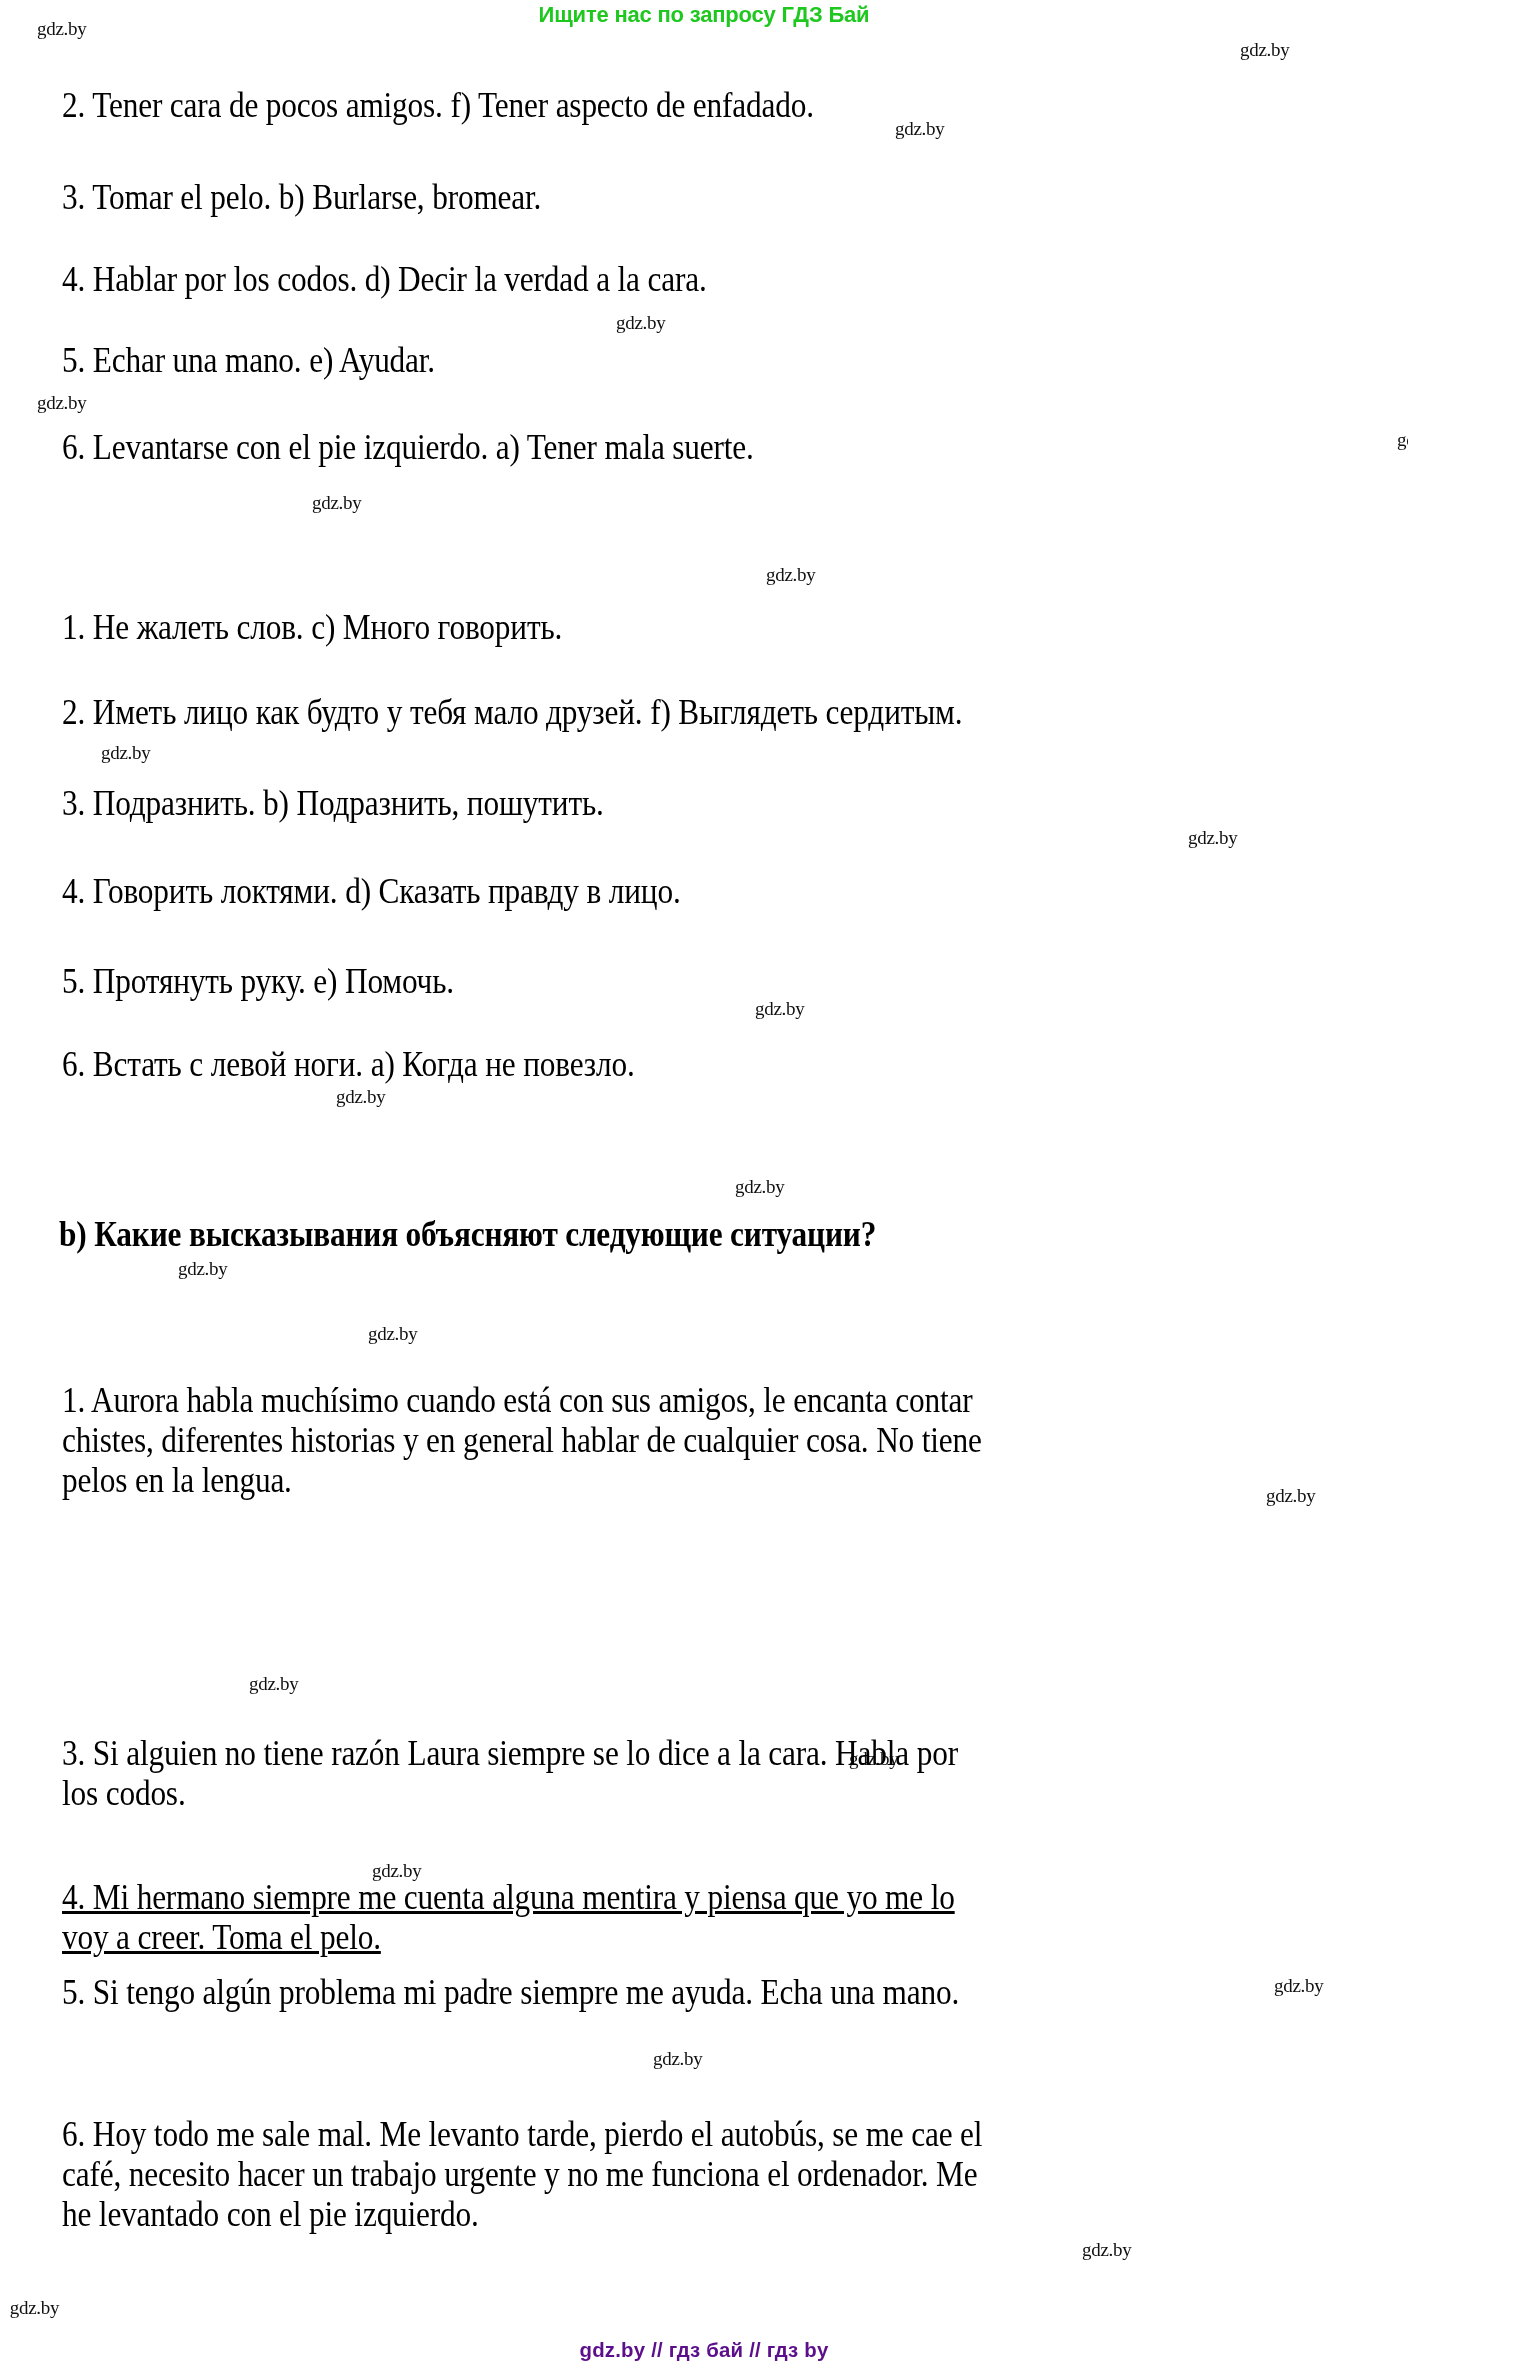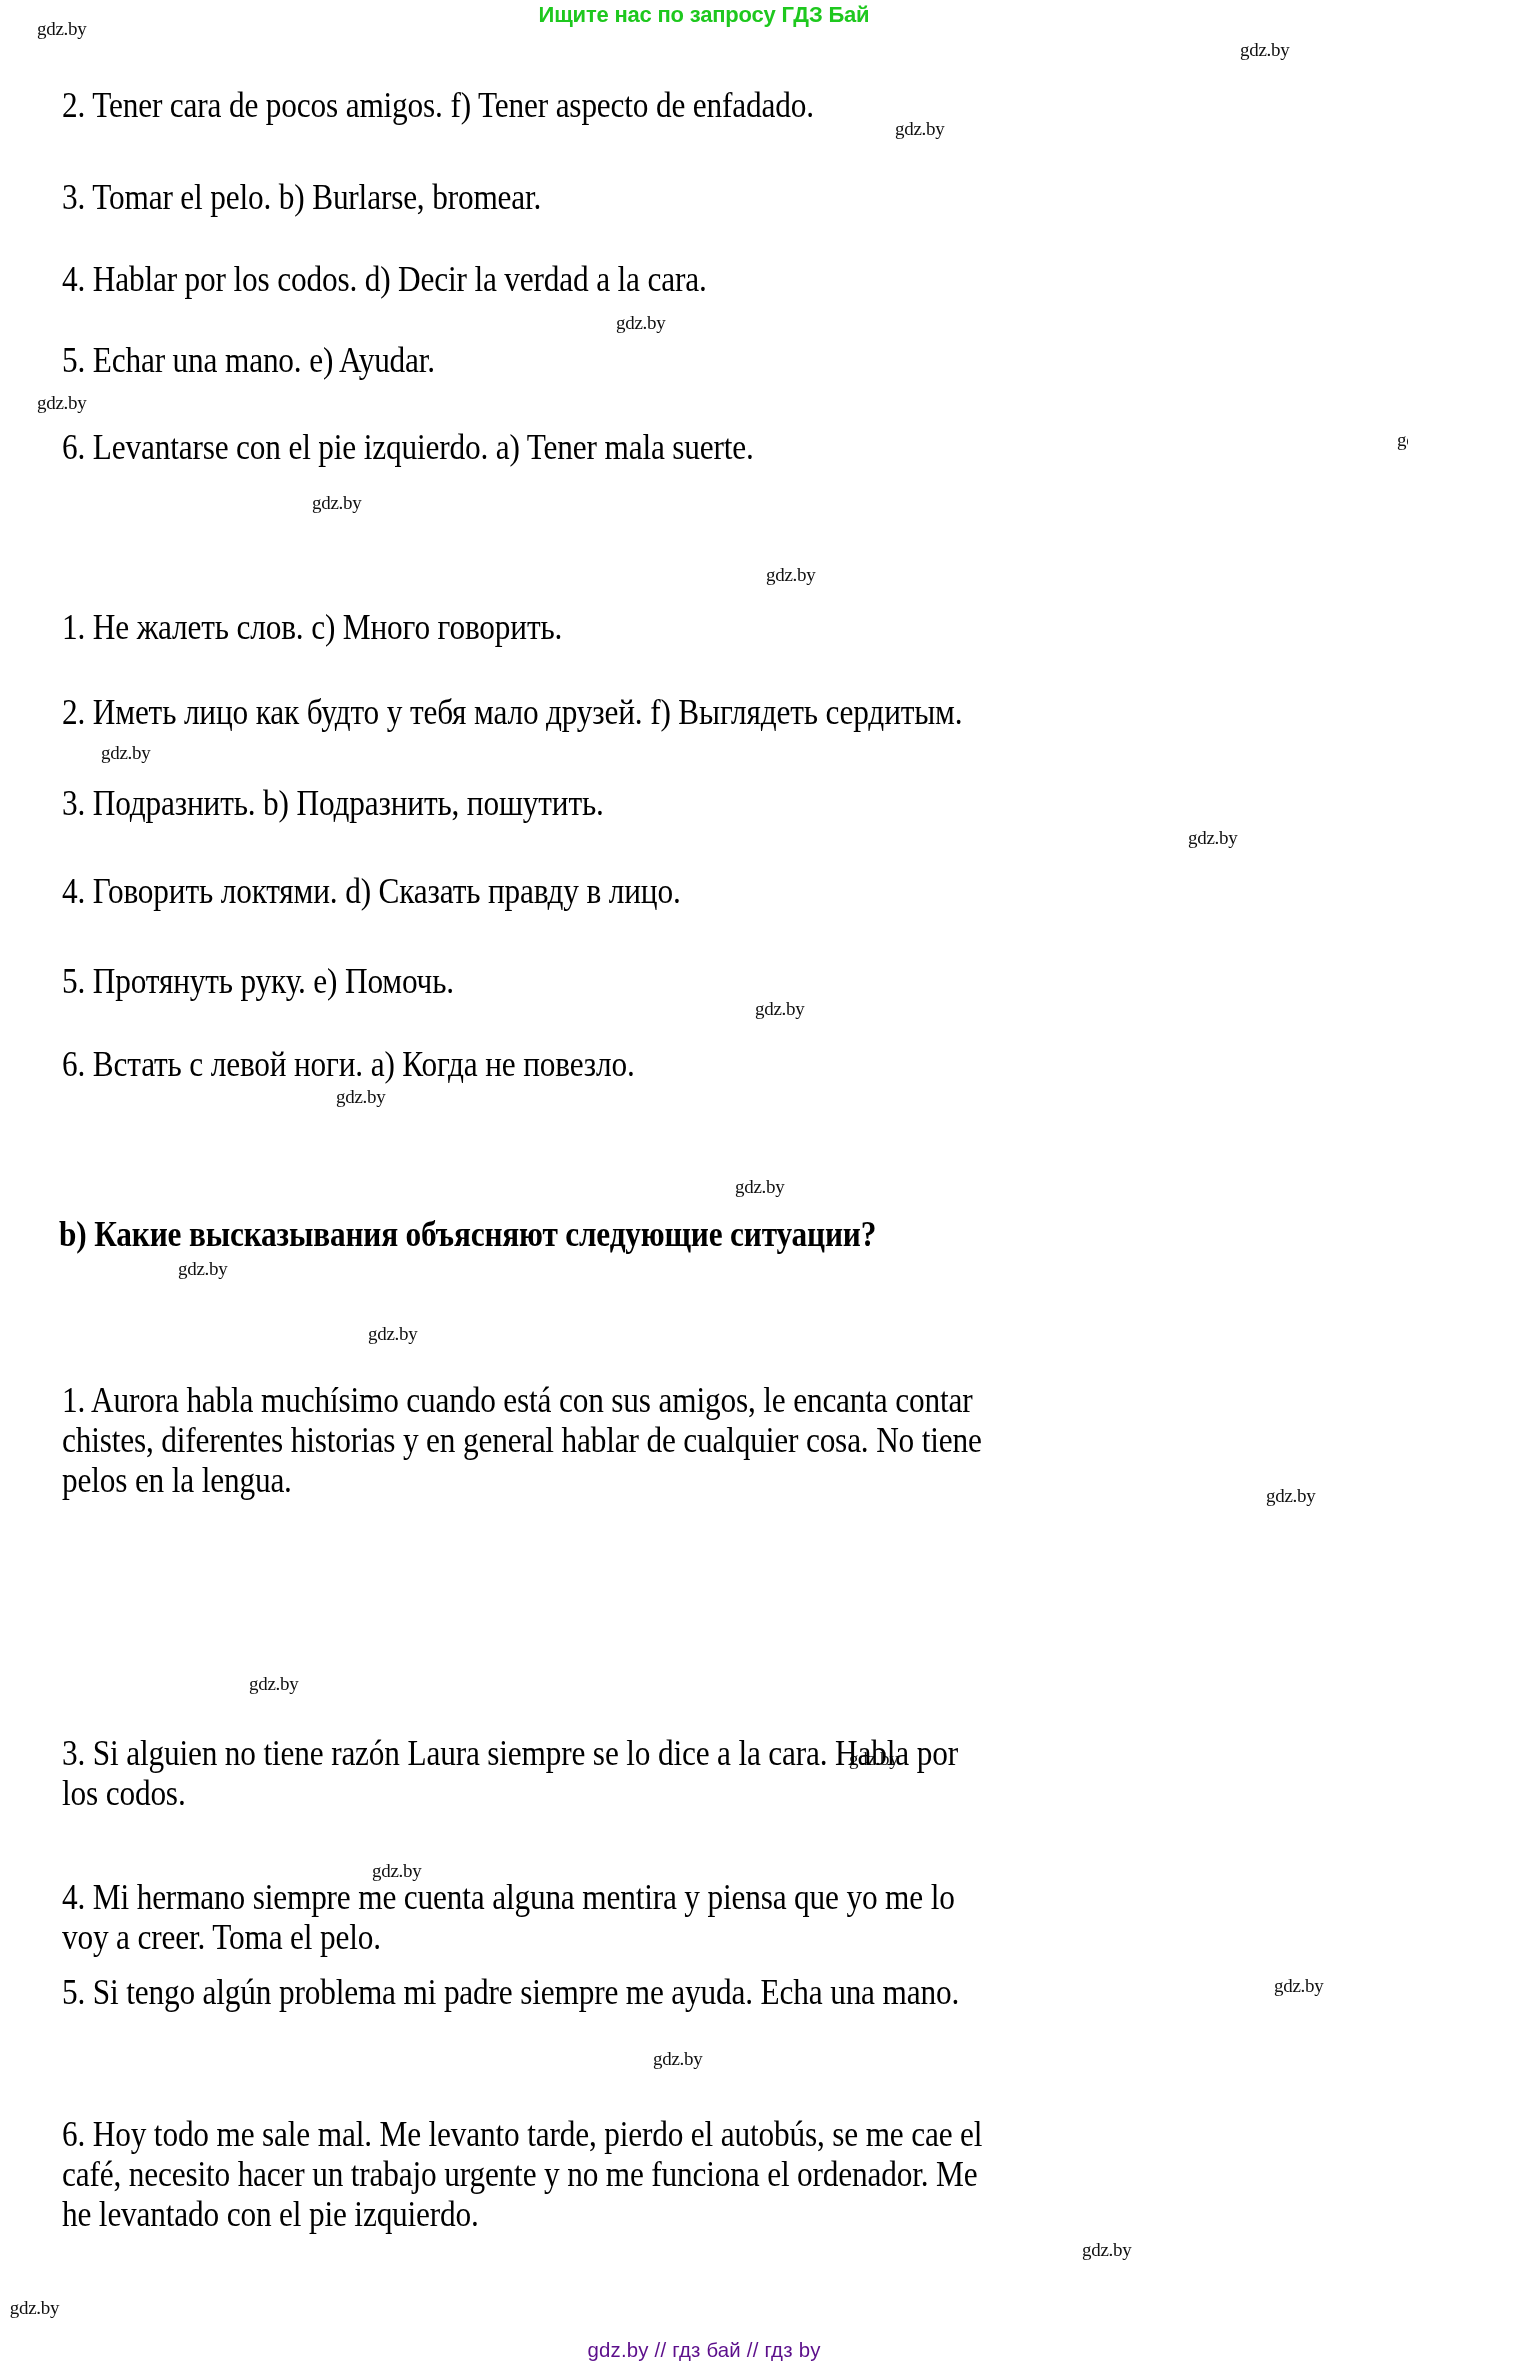--- a/index.html
+++ b/index.html
@@ -77,21 +77,21 @@
 
   
   .footer-links {
     position: absolute;
     bottom: 14.7px;
     left: 0;
     width: 100%;
     text-align: center;
     font-family: "Liberation Sans", "DejaVu Sans", sans-serif;
     font-size: 20.4px;
-    font-weight: normal;
+    font-weight: bold;
     color: #5c0f8b;
     letter-spacing: 0.2px;
     margin-top: 16px;
   }
 </style>
 </head>
 <body>
 
 <div id="page">
 
@@ -142,21 +142,21 @@
     <span class="pl">chistes, diferentes historias y en general hablar de cualquier cosa. No tiene</span>
     <span class="pl">pelos en la lengua.</span>
   </div>
 
 
   <div class="para" style="left:62px; top:1733px;">
     <span class="pl">3. Si alguien no tiene razón Laura siempre se lo dice a la cara. Habla por</span>
     <span class="pl">los codos.</span>
   </div>
 
-  <div class="para" style="left:62px; top:1877px;">
+  <div class="para" style="left:62px; top:1877px;text-decoration:underline;">
     <span class="pl">4. Mi hermano siempre me cuenta alguna mentira y piensa que yo me lo</span>
     <span class="pl">voy a creer. Toma el pelo.</span>
   </div>
 
   <div class="para" style="left:62px; top:1972px;">
     <span class="pl">5. Si tengo algún problema mi padre siempre me ayuda. Echa una mano.</span>
   </div>
 
   <div class="para" style="left:62px; top:2114px;">
     <span class="pl">6. Hoy todo me sale mal. Me levanto tarde, pierdo el autobús, se me cae el</span>

